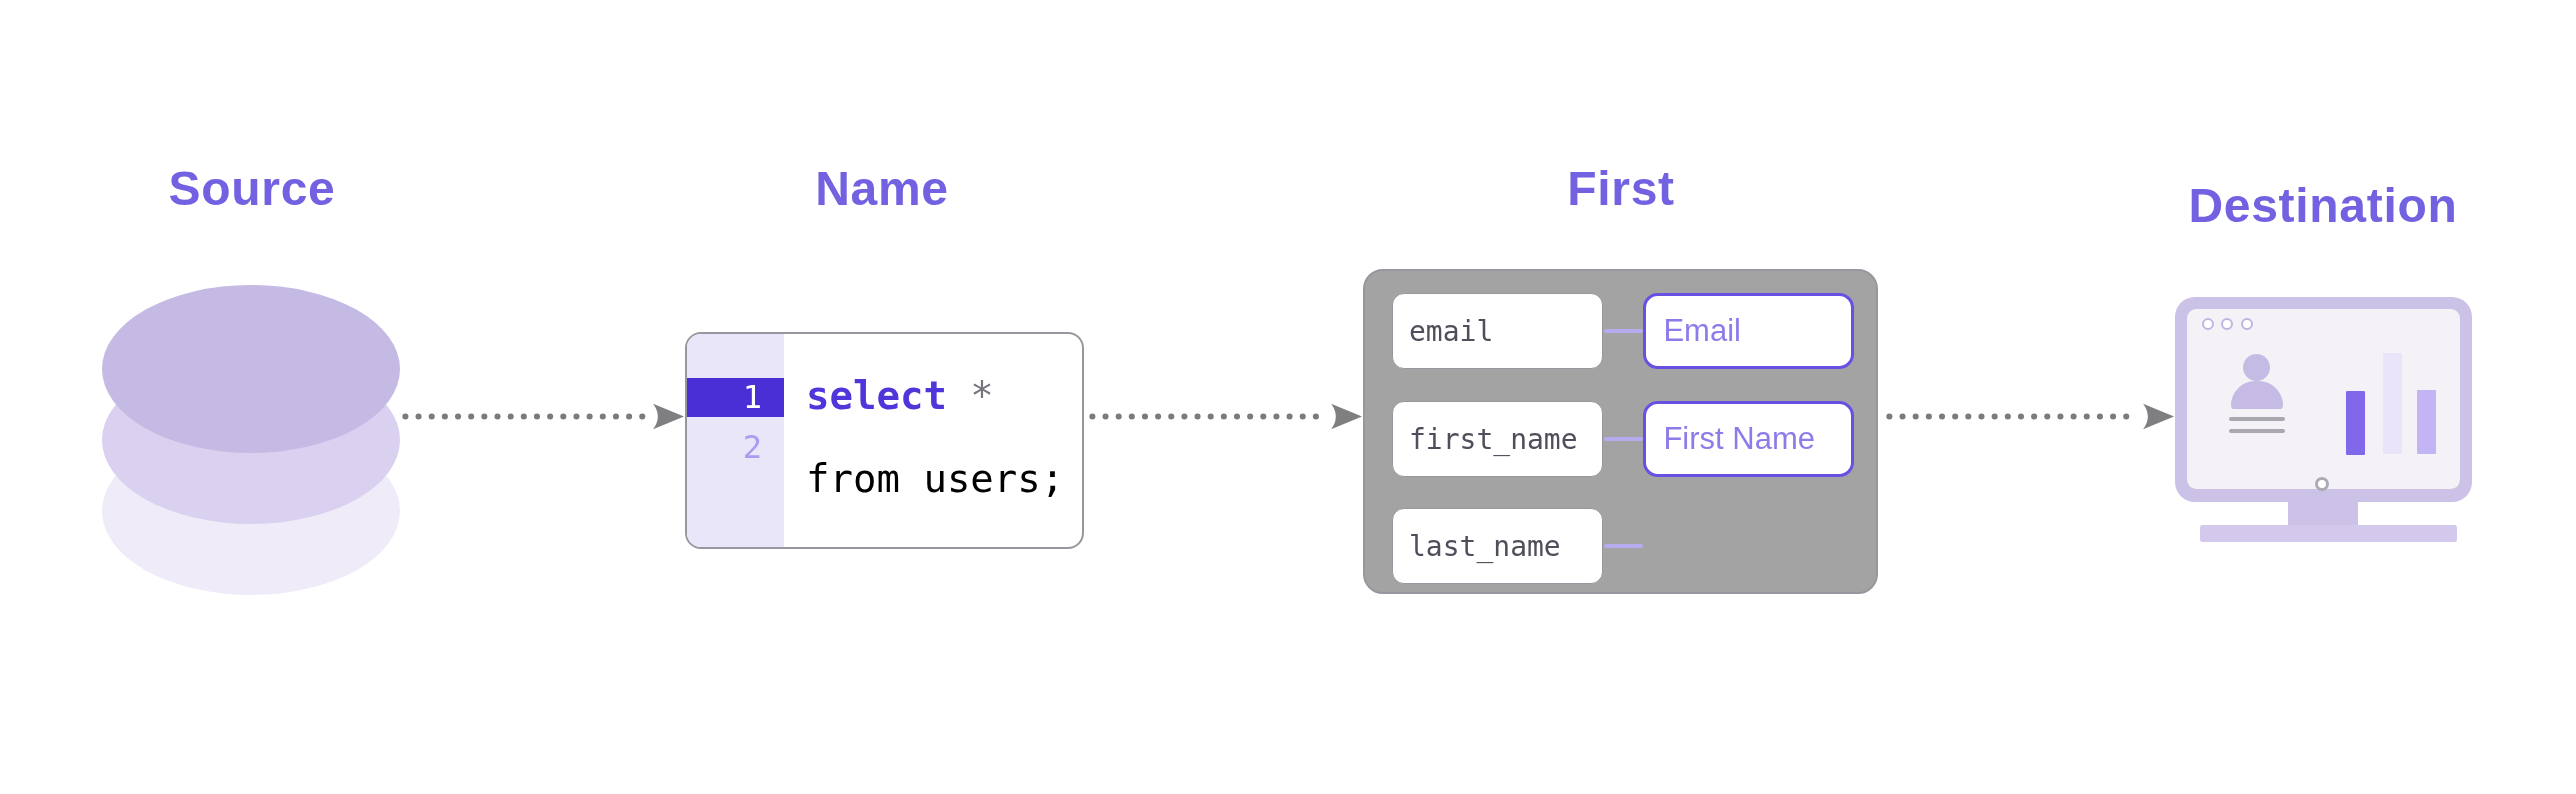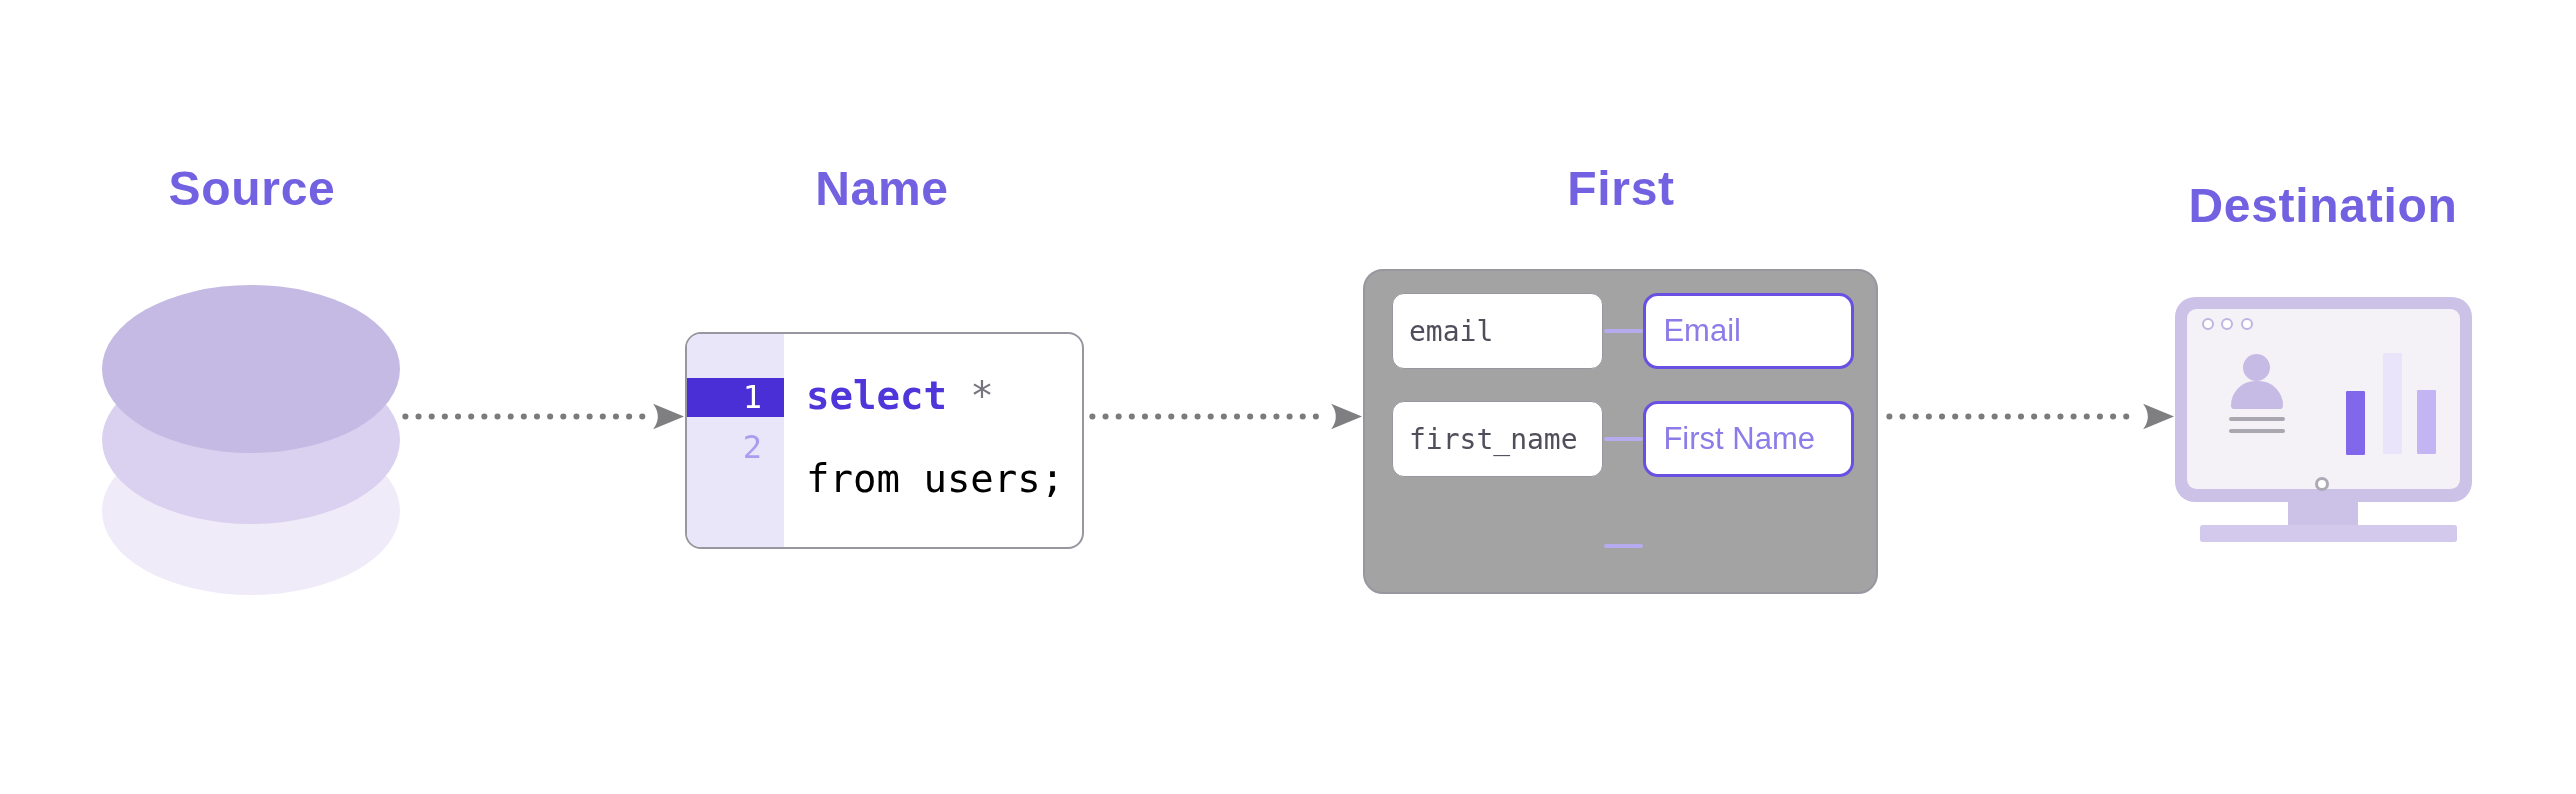--- a/index.html
+++ b/index.html
@@ -123,20 +123,21 @@
       <div class="dst-pill">Email</div>
     </div>
 
     <div class="sync-row sync-row-1">
       <div class="src-pill">first_name</div>
       <div class="map-connector"></div>
       <div class="dst-pill">First Name</div>
     </div>
 
     <div class="sync-row sync-row-2">
+      <div class="src-pill">last_name</div>
       <div class="map-connector"></div>
     </div>
 
   </div>
 
   <div>
     <div class="monitor-frame">
       <div class="monitor-screen">
         <div class="win-dot" style="left:14.8px;"></div>
         <div class="win-dot" style="left:34px;"></div>

